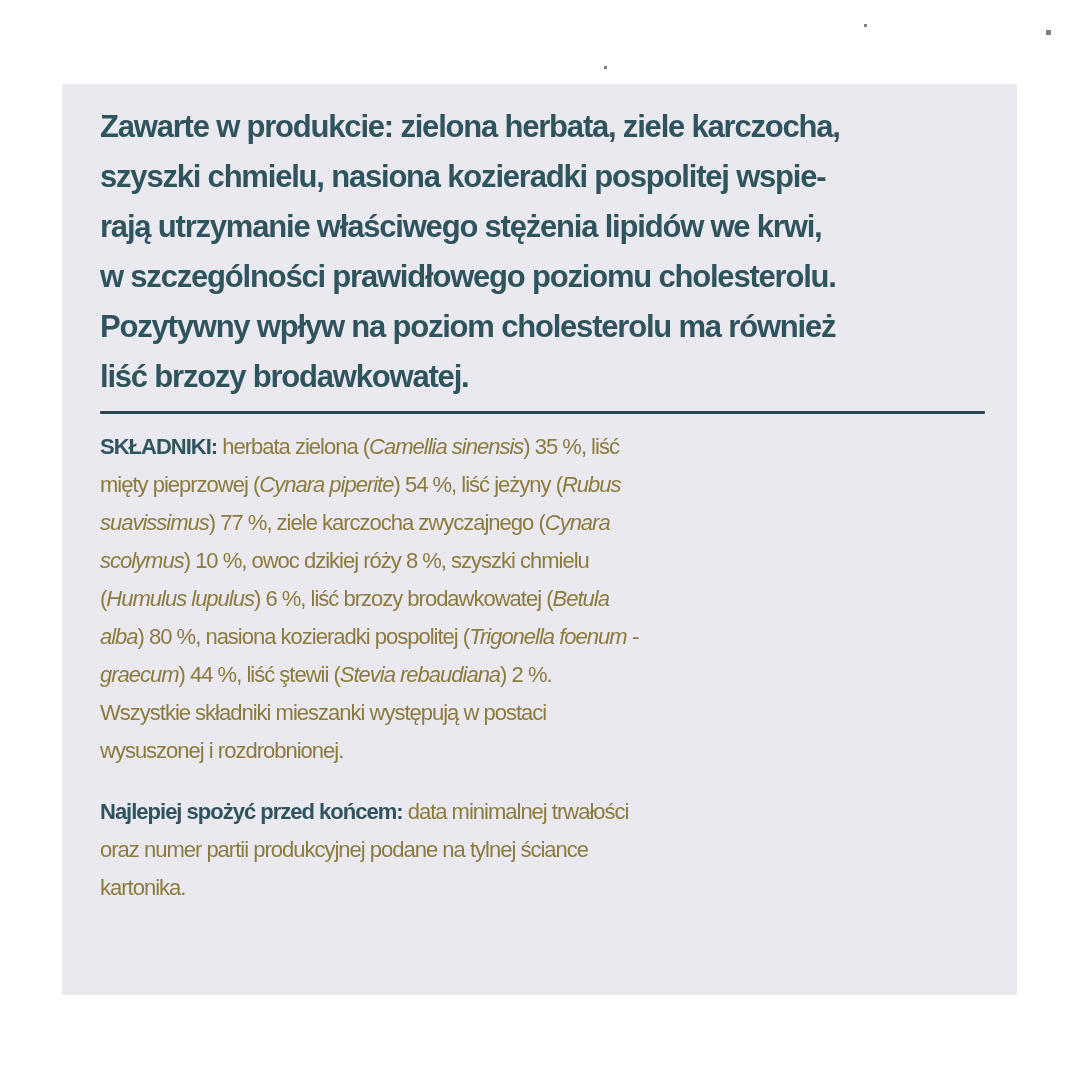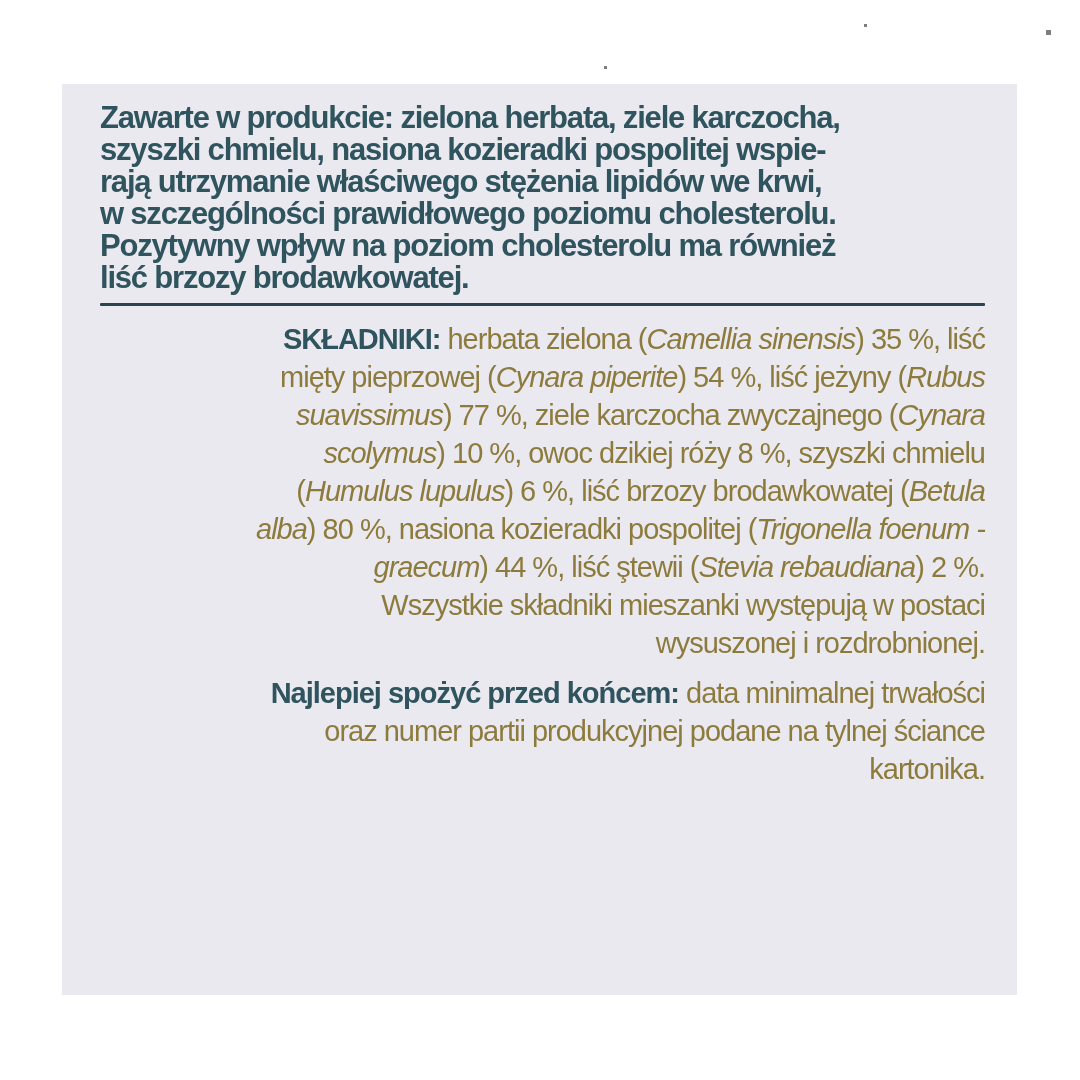--- a/index.html
+++ b/index.html
@@ -30,41 +30,40 @@
     background:var(--panel);
     padding:18px 32px 8px 38px;
     overflow:hidden;
   }
   .para{
     white-space:pre;
     letter-spacing:-1px;
   }
   .para-intro{
     font-size:31px;
-    line-height:32px;
+    line-height:50px;
     font-weight:700;
     letter-spacing:-1.2px;
   }
   .para-body{
-    font-size:29px;
+    font-size:22px;
     line-height:38px;
-    text-align:right;
   }
   .run{white-space:pre;}
   .teal-bold{color:var(--teal);font-weight:700;}
   .olive{color:var(--olive);font-weight:400;}
   .olive-italic{color:var(--olive);font-weight:400;font-style:italic;}
   .divider{
     height:3px;
     width:885px;
     background:var(--divider);
     margin:9px 0 14px 0;
     border-radius:1px;
   }
-  .gap-12{margin-top:12px;}
+  .gap-12{margin-top:23px;}
   
   .specks{
     position:absolute;
     left:0;top:0;width:3px;height:3px;
     background:transparent;
     box-shadow:
       651px 86px 0 1px var(--speck),
       699px 90px 0 0 var(--speck),
       721px 96px 0 0 var(--speck),
       759px 103px 0 0 var(--speck),

